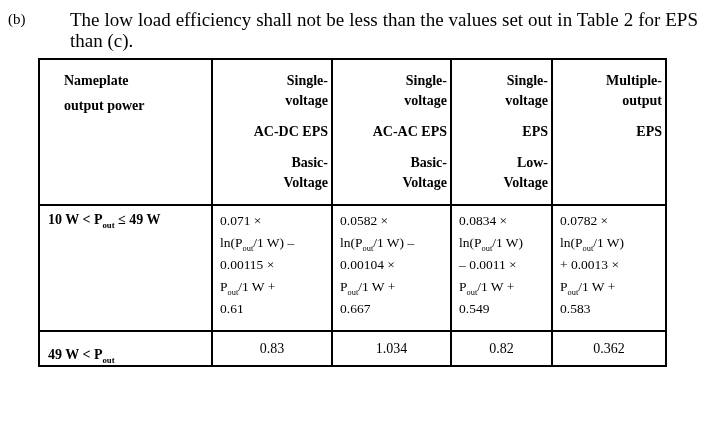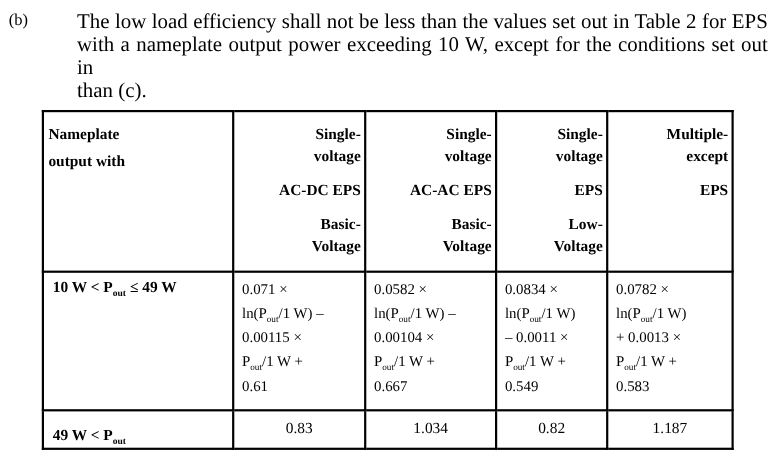--- a/index.html
+++ b/index.html
@@ -35,21 +35,21 @@
   th, td { border: 2px solid #000; overflow: hidden; }
   tr.hdr { height: 143px; }
   tr.r1  { height: 126px; }
   tr.r2  { height: 35px; }
 
   th {
     font-size: 14px; font-weight: bold;
     vertical-align: top; text-align: right;
     padding: 11px 3px 0 3px;
   }
-  th.c1 { text-align: left; padding-left: 4px; }
+  th.c1 { text-align: left; padding-left: 24px; }
   .hp  { white-space: pre-line; line-height: 20px; margin: 0 0 11px 0; }
   .hp1 { white-space: pre-line; line-height: 20px; margin: 0 0 5px 0; }
 
   td { vertical-align: top; }
   td.lbl {
     font-weight: bold; font-size: 14px;
     padding: 6px 2px 0 8px;
   }
   td.formula {
     font-size: 13.5px; line-height: 22px;
@@ -64,39 +64,38 @@
 </style>
 </head>
 <body>
 
 <div class="page">
 
   <div class="intro">
     <div class="intro-label">(b)</div>
     <div class="intro-text">
       <div class="jline">The low load efficiency shall not be less than the values set out in Table 2 for EPS</div>
-      <div class="jline">with a nameplate output power exceeding 10 W, except for the conditions set out in</div>
       <div class="lastline">than (c).</div>
     </div>
   </div>
 
 
   <table class="limits">
     <colgroup>
       <col style="width:173px">
         <col style="width:120px">
         <col style="width:119px">
         <col style="width:101px">
         <col style="width:114px">
     </colgroup>
     <tbody>
         <tr class="hdr">
       <th class="c1">
         <div class="hp1">Nameplate</div>
-        <div class="hp1">output with</div>
+        <div class="hp1">output power</div>
       </th>
       <th>
         <div class="hp">Single-
 voltage</div>
         <div class="hp">AC-DC EPS</div>
         <div class="hp">Basic-
 Voltage</div>
       </th>
       <th>
         <div class="hp">Single-
@@ -107,21 +106,21 @@
       </th>
       <th>
         <div class="hp">Single-
 voltage</div>
         <div class="hp">EPS</div>
         <div class="hp">Low-
 Voltage</div>
       </th>
       <th>
         <div class="hp">Multiple-
-except</div>
+output</div>
         <div class="hp">EPS</div>
         <div class="hp"></div>
       </th>
     </tr>
     <tr class="r1">
       <td class="lbl">10 W &lt; P<sub>out</sub> ≤ 49 W</td>
       <td class="formula">0.071 ×
 ln(P<sub>out</sub>/1 W) –
 0.00115 ×
 P<sub>out</sub>/1 W +
@@ -140,18 +139,18 @@
 ln(P<sub>out</sub>/1 W)
 + 0.0013 ×
 P<sub>out</sub>/1 W +
 0.583</td>
     </tr>
     <tr class="r2">
       <td class="lbl">49 W &lt; P<sub>out</sub></td>
       <td class="num">0.83</td>
       <td class="num">1.034</td>
       <td class="num">0.82</td>
-      <td class="num">1.187</td>
+      <td class="num">0.362</td>
     </tr>
   </tbody>
     </table>
 
 </div>
 
 </body></html>

